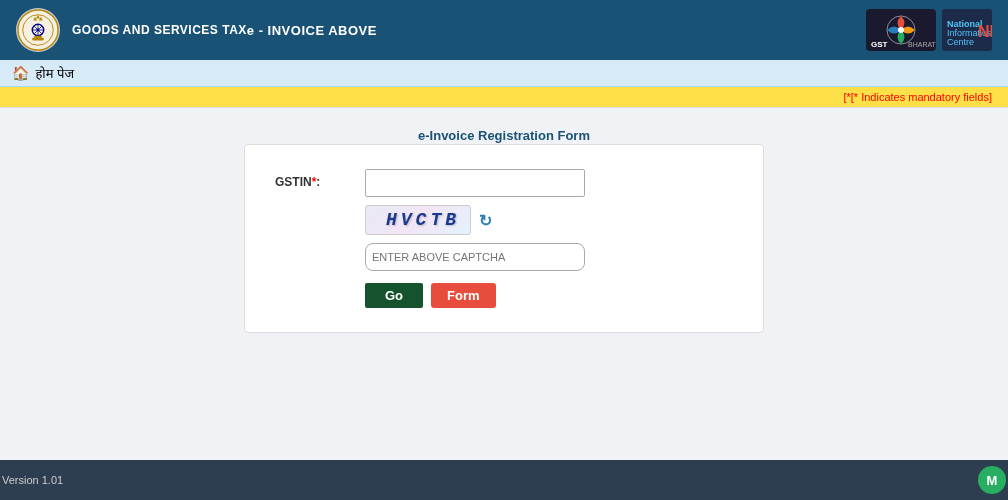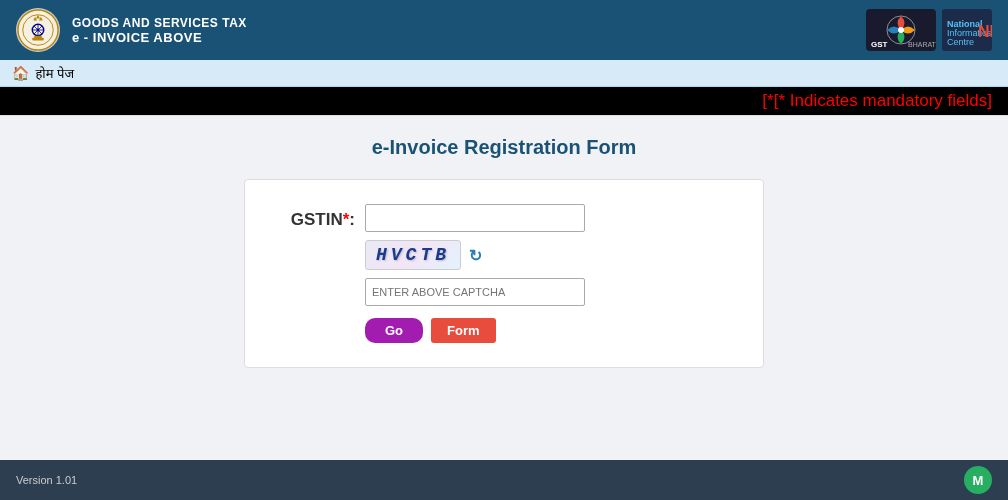--- a/index.html
+++ b/index.html
@@ -26,21 +26,21 @@
       background: #ccc;
       display: flex;
       align-items: center;
       justify-content: center;
       overflow: hidden;
     }
     .emblem-svg { width: 42px; height: 42px; }
     .header-title {
       color: #fff;
       display: flex;
-      flex-direction: column;
+      flex-direction: row;
     }
     .header-title .line1 {
       font-size: 12px;
       font-weight: bold;
       letter-spacing: 0.5px;
     }
     .header-title .line2 {
       font-size: 13px;
       font-weight: bold;
       letter-spacing: 0.5px;
@@ -68,61 +68,61 @@
     .home-icon {
       color: #1a5276;
       font-size: 14px;
       cursor: pointer;
     }
 
     
     .mandatory-note {
       text-align: right;
       padding: 4px 16px;
-      font-size: 17px;
+      font-size: 11px;
       color: #333;
-      background: #000000;
+      background: #fde047;
       border-bottom: 1px solid #ddd;
     }
     .mandatory-note span { color: red; }
 
     
     .main-content {
       flex: 1;
       padding: 20px;
       background: #f0f2f5;
     }
     .form-title {
       text-align: center;
-      font-size: 20px;
+      font-size: 13px;
       color: #1a5276;
       font-weight: bold;
-      margin-bottom: 20px;
+      margin-bottom: 1px;
     }
     .form-card {
       background: #fff;
       border: 1px solid #ddd;
       border-radius: 4px;
       max-width: 520px;
       margin: 0 auto;
       padding: 24px 30px;
     }
     .form-row {
       display: flex;
       align-items: flex-start;
       gap: 10px;
       margin-bottom: 12px;
     }
     .form-label {
-      font-size: 17px;
+      font-size: 12px;
       color: #333;
       font-weight: bold;
       min-width: 80px;
       padding-top: 6px;
-      text-align: right;
+      text-align: left;
     }
     .form-label .required { color: red; }
     .form-input-col {
       display: flex;
       flex-direction: column;
       gap: 8px;
     }
     .gstin-input {
       width: 220px;
       height: 28px;
@@ -159,37 +159,37 @@
     .captcha-refresh {
       color: #2980b9;
       font-size: 16px;
       cursor: pointer;
       font-weight: bold;
     }
     .captcha-input {
       width: 220px;
       height: 28px;
       border: 1px solid #aaa;
-      border-radius: 2px;
+      border-radius: 8px;
       padding: 0 6px;
       font-size: 11px;
       color: #999;
       outline: none;
     }
     .btn-row {
       display: flex;
       gap: 8px;
       margin-top: 10px;
       padding-left: 90px;
     }
     .btn-go {
-      background: #a21caf;
+      background: #14532d;
       color: #fff;
       border: none;
-      border-radius: 10px;
+      border-radius: 2px;
       padding: 5px 20px;
       font-size: 13px;
       cursor: pointer;
       font-weight: bold;
     }
     .btn-exit {
       background: #e74c3c;
       color: #fff;
       border: none;
       border-radius: 3px;
@@ -199,21 +199,21 @@
       font-weight: bold;
     }
 
     
     .footer {
       background: #2c3e50;
       color: #ccc;
       display: flex;
       justify-content: space-between;
       align-items: center;
-      padding: 6px 16px;
+      padding: 6px 2px;
       font-size: 11px;
     }
     .footer-bubble {
       width: 28px; height: 28px;
       background: #27ae60;
       border-radius: 50%;
       display: flex; align-items: center; justify-content: center;
       color: #fff; font-weight: bold; font-size: 13px;
     }
     .footer-right-group {
@@ -296,21 +296,21 @@
 
     <div class="form-row">
       <label class="form-label">
         <span>GSTIN</span><span class="required">*</span>:
       </label>
       <div class="form-input-col">
         <input type="text" class="gstin-input" style="">
 
         <div class="captcha-row">
           <div class="captcha-box">
-            <span style="position:relative; display:inline-block;">HVCTB</span>
+            <span style="position:relative; display:inline-block;margin-left:10px;">HVCTB</span>
           </div>
           <span class="captcha-refresh" title="Refresh CAPTCHA">↻</span>
         </div>
 
         <input type="text" class="captcha-input" placeholder="ENTER ABOVE CAPTCHA" style="">
       </div>
     </div>
 
     <div class="btn-row">
       <button class="btn-go">Go</button>

